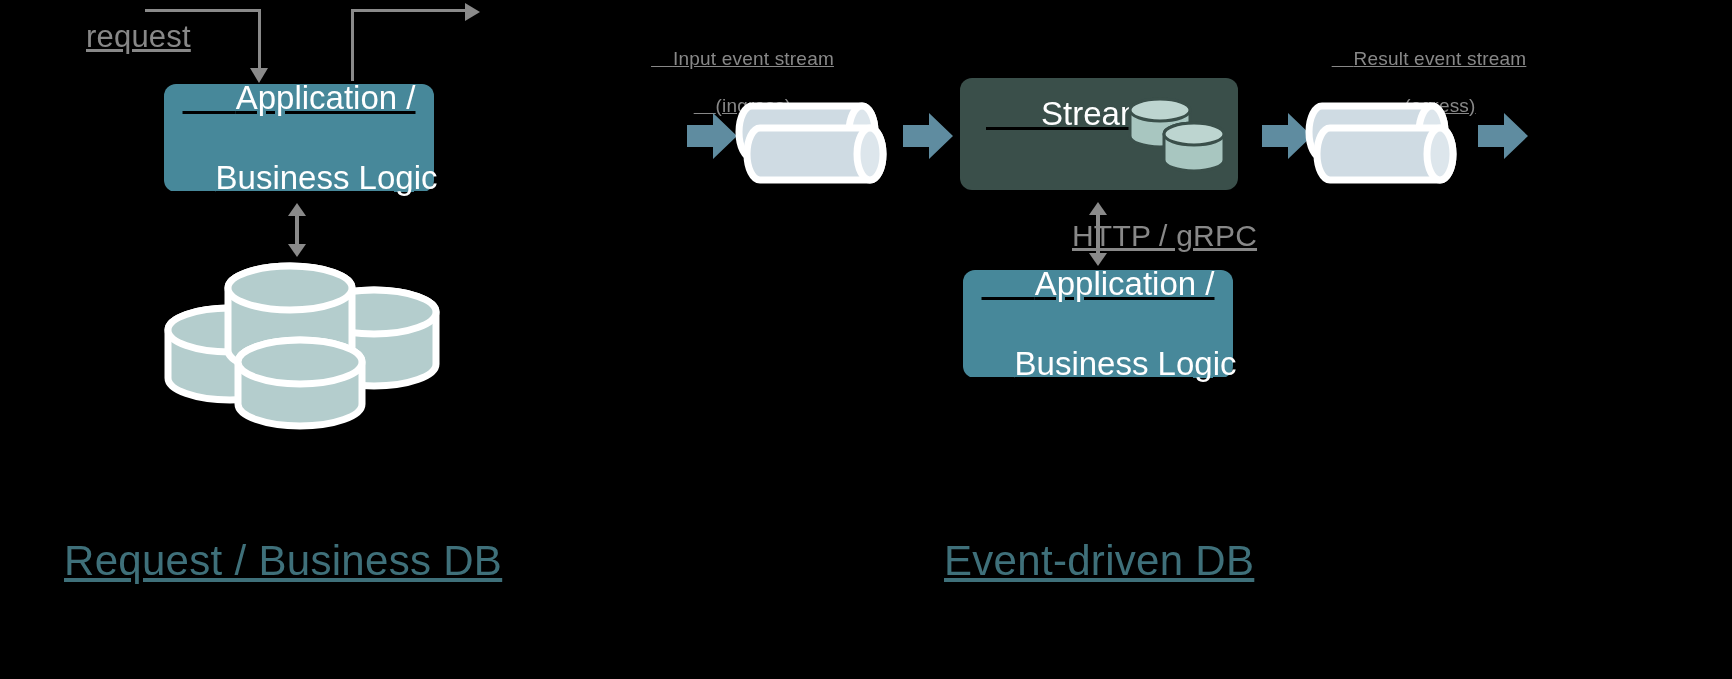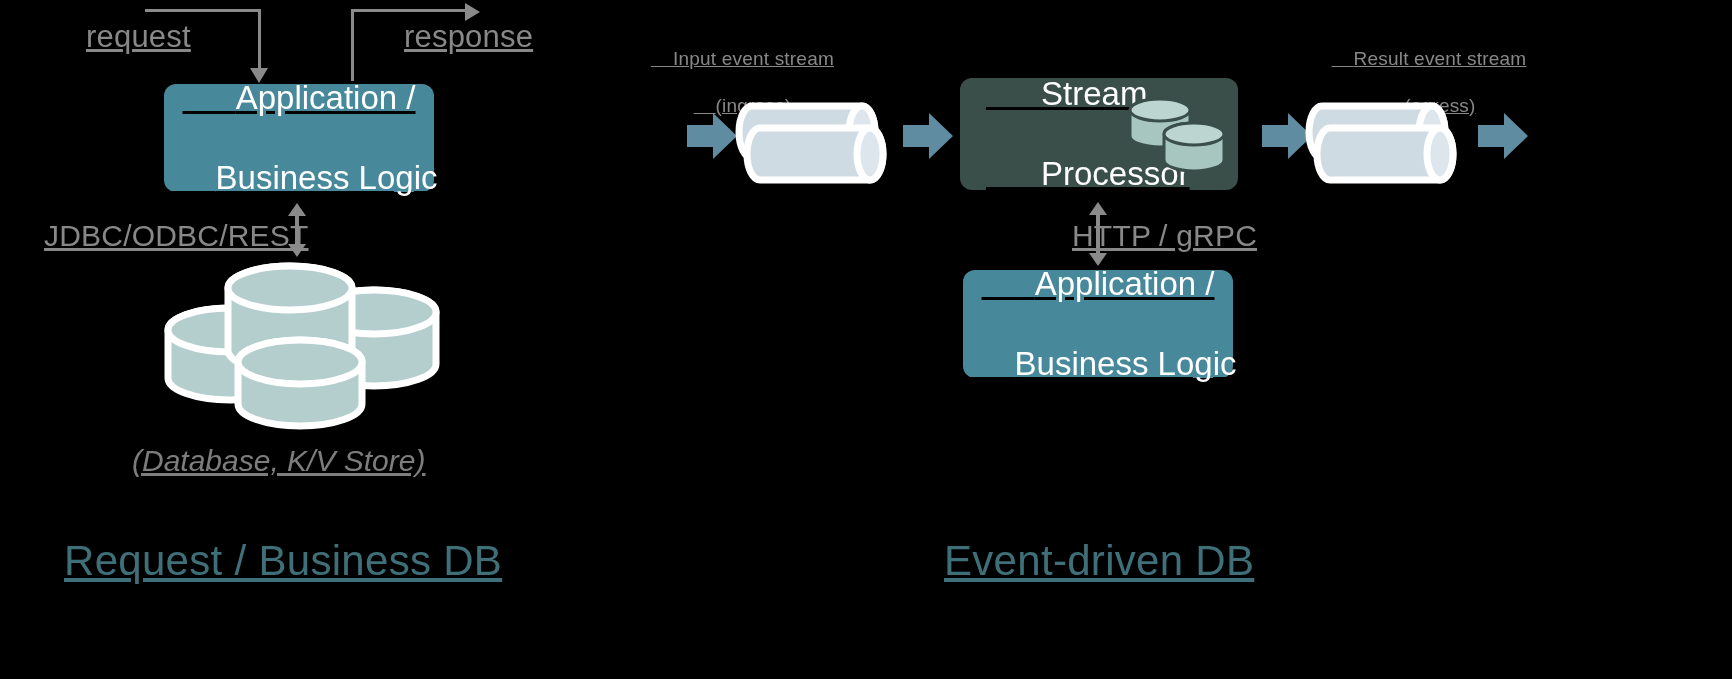--- a/index.html
+++ b/index.html
@@ -66,34 +66,32 @@
 <body>
 
 <div class="canvas">
 
   <div class="abs lbl-grey sz-lg" style="left:86px;top:18px;">request</div>
 
   <div class="abs line-h" style="left:145px;top:9px;width:116px;"></div>
   <div class="abs line-v" style="left:258px;top:9px;height:62px;"></div>
   <div class="abs tri tri-down" style="left:250px;top:68px;"></div>
 
-  <div class="abs lbl-grey sz-lg" style="left:404px;top:18px;">response</div>
 
   <div class="abs line-v" style="left:351px;top:9px;height:72px;"></div>
   <div class="abs line-h" style="left:351px;top:9px;width:116px;"></div>
   <div class="abs tri tri-right" style="left:465px;top:3px;"></div>
 
   <div class="abs box box-teal" style="left:164px;top:84px;width:270px;height:108px;justify-content:center;">
     <div class="box-label center">
       <span>Application /</span><br>
       <span>Business Logic</span>
     </div>
   </div>
 
-  <div class="abs lbl-grey sz-md" style="left:44px;top:218px;">JDBC/ODBC/REST</div>
 
   <div class="abs dbl-arrow" style="left:288px;top:203px;height:54px;">
     <div class="head-up"></div>
     <div class="stem" style="top:12px;bottom:12px;"></div>
     <div class="head-dn"></div>
   </div>
 
   <div class="abs" style="left:150px;top:262px;width:300px;height:170px;">
     <svg width="300" height="170" viewBox="0 0 300 170">
 
@@ -112,21 +110,20 @@
         <ellipse cx="140" cy="26" rx="62" ry="22" fill="#b4cdcd" stroke="#ffffff" stroke-width="7"></ellipse>
       </g>
 
       <g>
         <path d="M88 100 a62 22 0 0 1 124 0 v42 a62 22 0 0 1 -124 0 z" fill="#b4cdcd" stroke="#ffffff" stroke-width="7" stroke-linejoin="round"></path>
         <ellipse cx="150" cy="100" rx="62" ry="22" fill="#b4cdcd" stroke="#ffffff" stroke-width="7"></ellipse>
       </g>
     </svg>
   </div>
 
-  <div class="abs lbl-italic" style="left:132px;top:444px;">(Database, K/V Store)</div>
 
   <div class="abs section-title" style="left:64px;top:537px;">Request / Business DB</div>
 
   <div class="abs lbl-grey sz-sm center" style="left:625px;top:24px;width:235px;">
     <span>Input event stream</span><br>
     <span>(ingress)</span>
   </div>
 
   <div class="abs chev" style="left:687px;top:113px;">
     <svg width="50" height="46" viewBox="0 0 50 46">
@@ -147,21 +144,20 @@
 
   <div class="abs chev" style="left:903px;top:113px;">
     <svg width="50" height="46" viewBox="0 0 50 46">
       <path d="M0 12 H26 V0 L50 23 L26 46 V34 H0 Z" fill="#5f8ca0"></path>
     </svg>
   </div>
 
   <div class="abs box box-dark" style="left:960px;top:78px;width:278px;height:112px;padding-left:26px;">
     <div class="box-label">
       <span>Stream</span><br>
-      <span>Processor</span>
     </div>
 
     <div class="abs" style="left:164px;top:14px;width:110px;height:84px;">
       <svg width="110" height="84" viewBox="0 0 110 84">
         <g>
           <path d="M6 18 a30 11 0 0 1 60 0 v26 a30 11 0 0 1 -60 0 z" fill="#a8c6c0" stroke="#3a4f4a" stroke-width="3" stroke-linejoin="round"></path>
           <ellipse cx="36" cy="18" rx="30" ry="11" fill="#bdd5d0" stroke="#3a4f4a" stroke-width="3"></ellipse>
         </g>
         <g>
           <path d="M40 42 a30 11 0 0 1 60 0 v26 a30 11 0 0 1 -60 0 z" fill="#a8c6c0" stroke="#3a4f4a" stroke-width="3" stroke-linejoin="round"></path>

